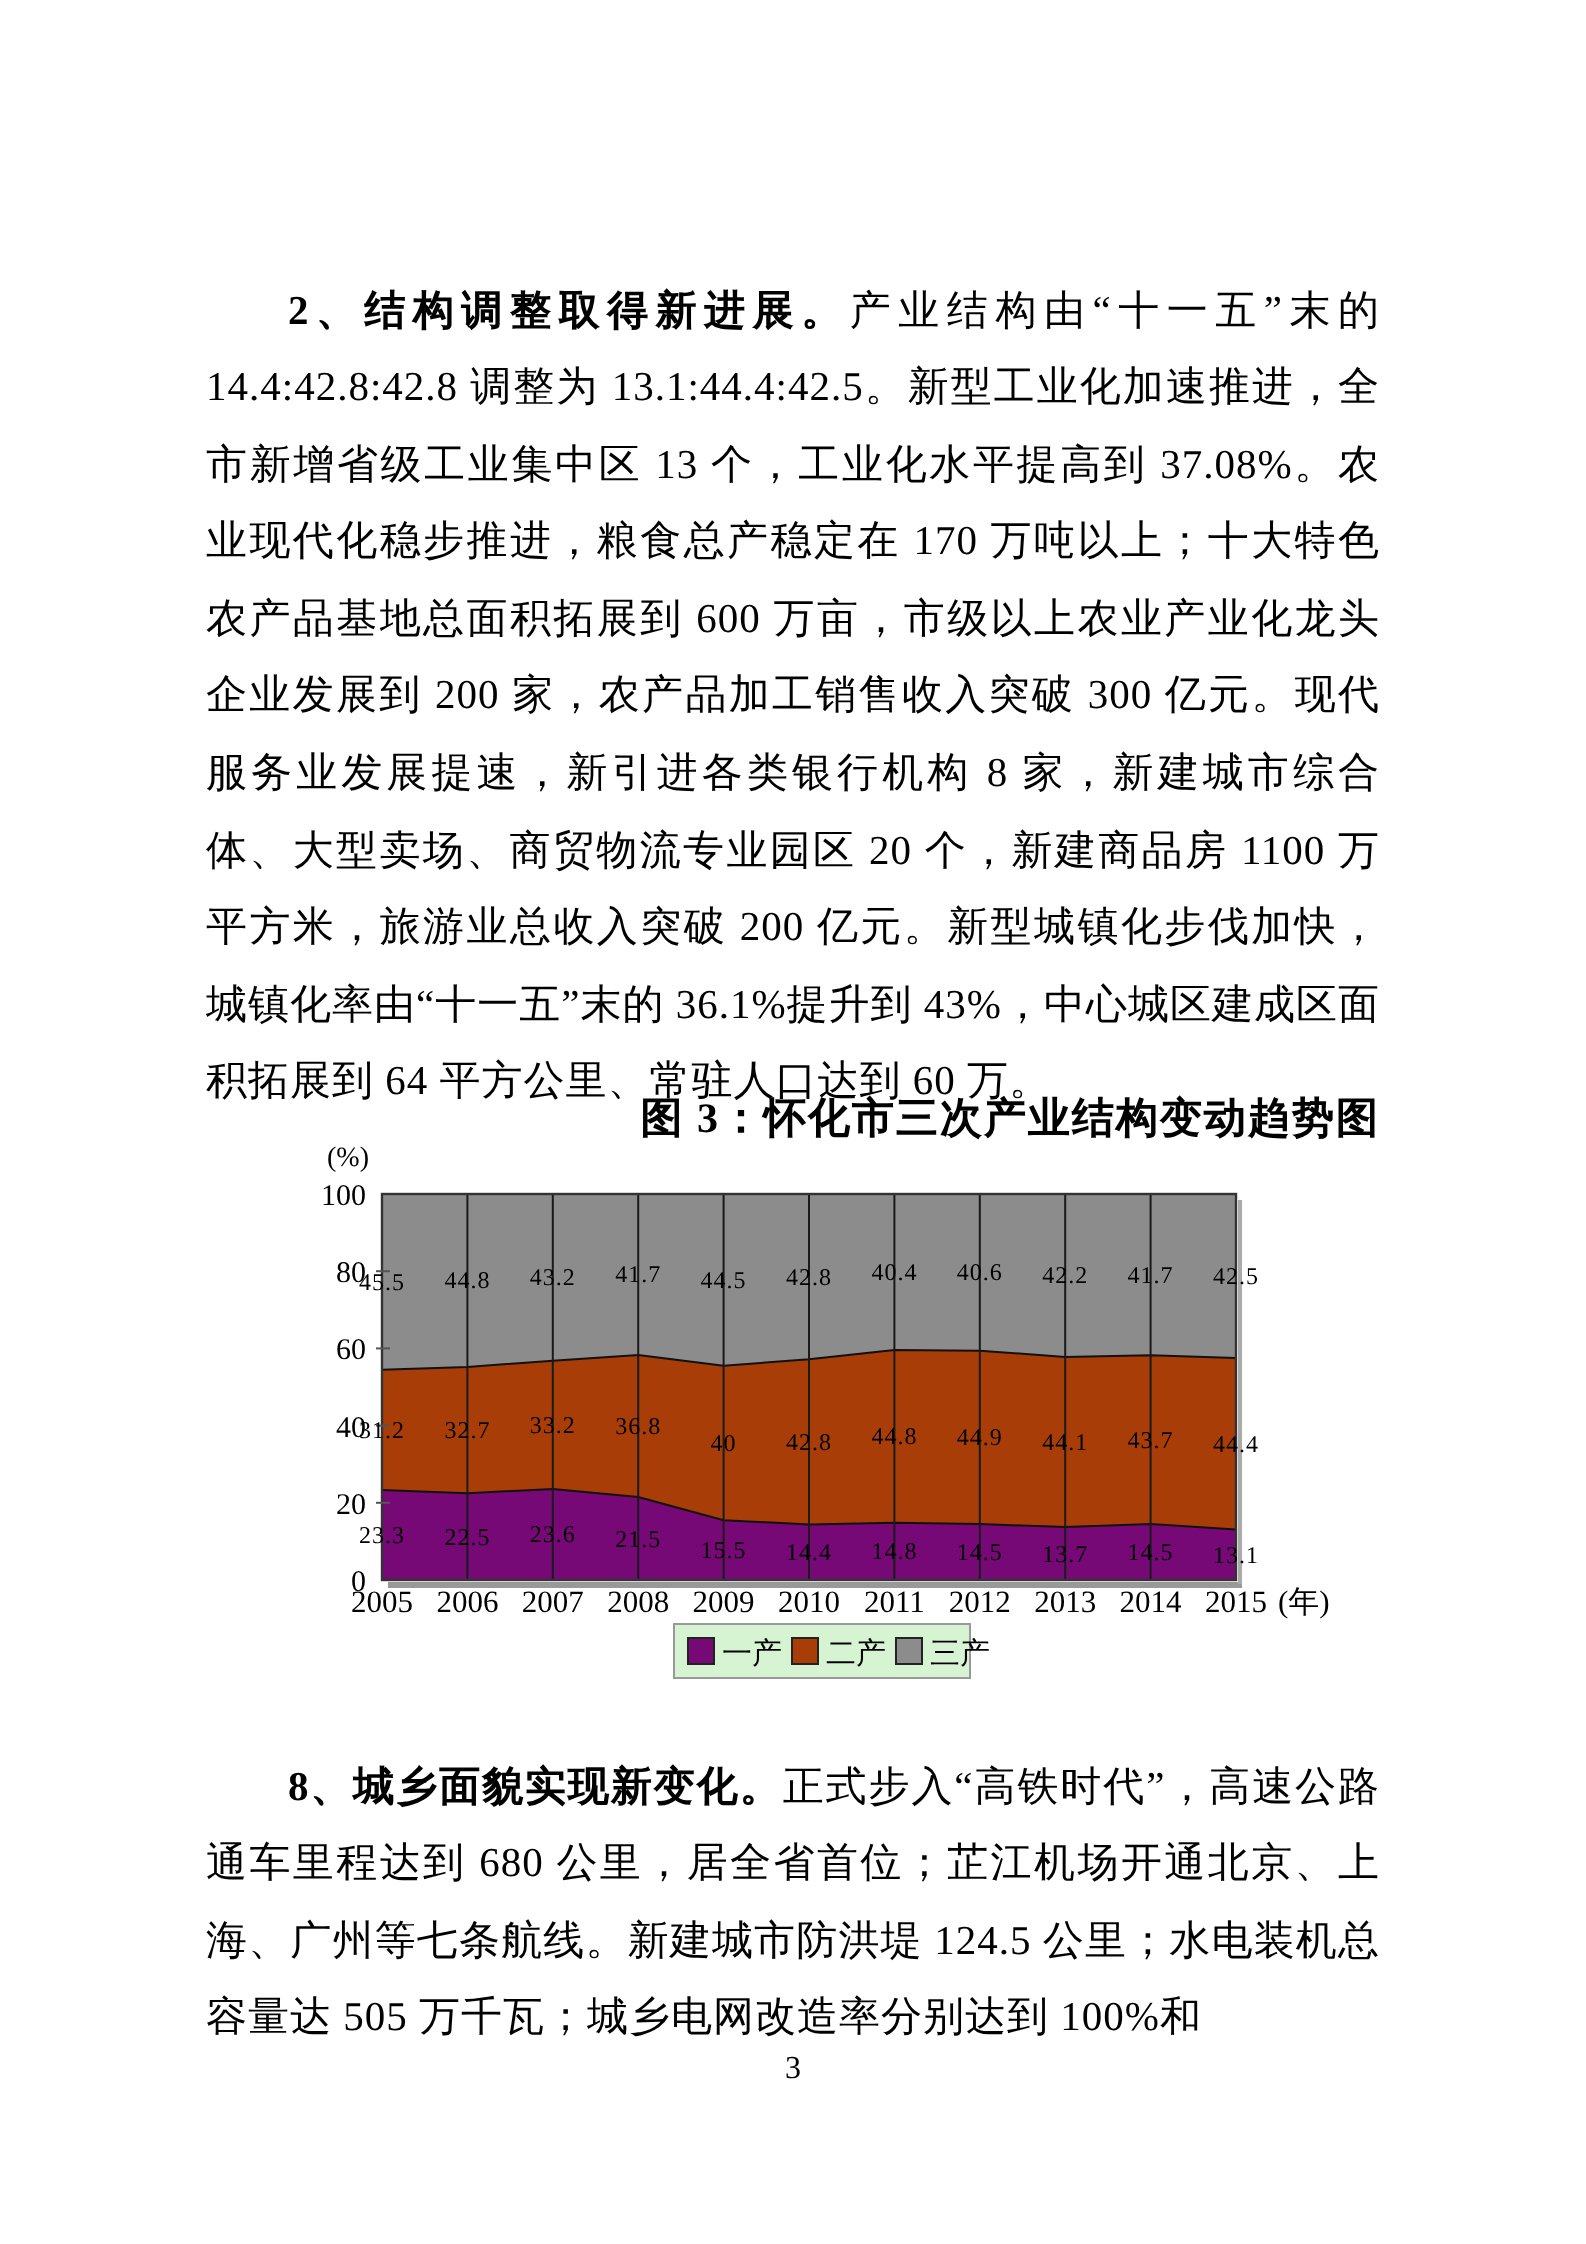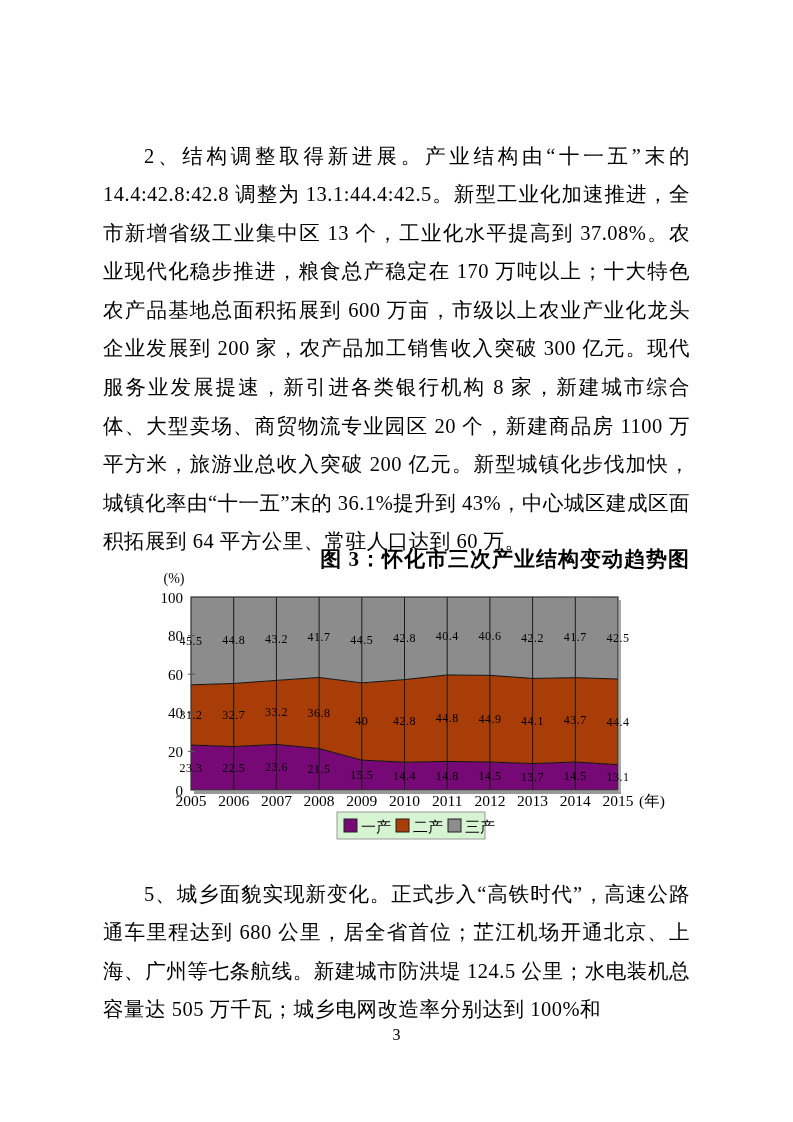--- a/index.html
+++ b/index.html
@@ -6,21 +6,21 @@
   .page {
     position:relative; width:793px; height:1122px; background:#ffffff;
     font-family:"Liberation Serif","DejaVu Serif",serif; color:#000;
     overflow:hidden;
   }
   .para {
     position:absolute; left:103px; width:587px;
     font-size:20.5px; line-height:38.6px; letter-spacing:0.5px;
     text-align:justify; text-indent:41px;
   }
-  .para b { font-weight:400; }
+  .para b { font-weight:700; }
   #para-2 { top:116px; }
   #para-3 { top:854px; }
   #figure-title {
     position:absolute; top:545px; left:103px; width:587px;
     text-align:right; font-size:21px; font-weight:700; letter-spacing:1px;
   }
   #chart-block { position:absolute; top:568px; left:130px; width:560px; height:282px; }
   #chart-svg { width:560px; height:282px; display:block; }
   #chart-svg text { font-family:"Liberation Serif","DejaVu Serif",serif; fill:#000; }
   #page-number {
@@ -115,17 +115,17 @@
         <rect x="207" y="244" width="148" height="27" fill="#D7F4D2" stroke="#999" stroke-width="1"></rect>
         <rect x="214" y="251" width="13" height="13" fill="#760976" stroke="#222" stroke-width="1"></rect>
         <text x="231" y="263.5" text-anchor="start" font-size="15">一产</text>
         <rect x="266" y="251" width="13" height="13" fill="#A93D08" stroke="#222" stroke-width="1"></rect>
         <text x="283" y="263.5" text-anchor="start" font-size="15">二产</text>
         <rect x="318" y="251" width="13" height="13" fill="#8C8C8C" stroke="#222" stroke-width="1"></rect>
         <text x="335" y="263.5" text-anchor="start" font-size="15">三产</text>
       </svg>
   </div>
 
-  <p class="para" id="para-3"><b>5、城乡面貌实现新变化。</b><span>正式步入“高铁时代”，高速公路通车里程达到 680 公里，居全省首位；芷江机场开通北京、上海、广州等七条航线。新建城市防洪堤 124.5 公里；水电装机总容量达 505 万千瓦；城乡电网改造率分别达到 100%和</span></p>
+  <p class="para" id="para-3"><b>8、城乡面貌实现新变化。</b><span>正式步入“高铁时代”，高速公路通车里程达到 680 公里，居全省首位；芷江机场开通北京、上海、广州等七条航线。新建城市防洪堤 124.5 公里；水电装机总容量达 505 万千瓦；城乡电网改造率分别达到 100%和</span></p>
 
   <div id="page-number">3</div>
 
 </div>
 
 </body></html>

